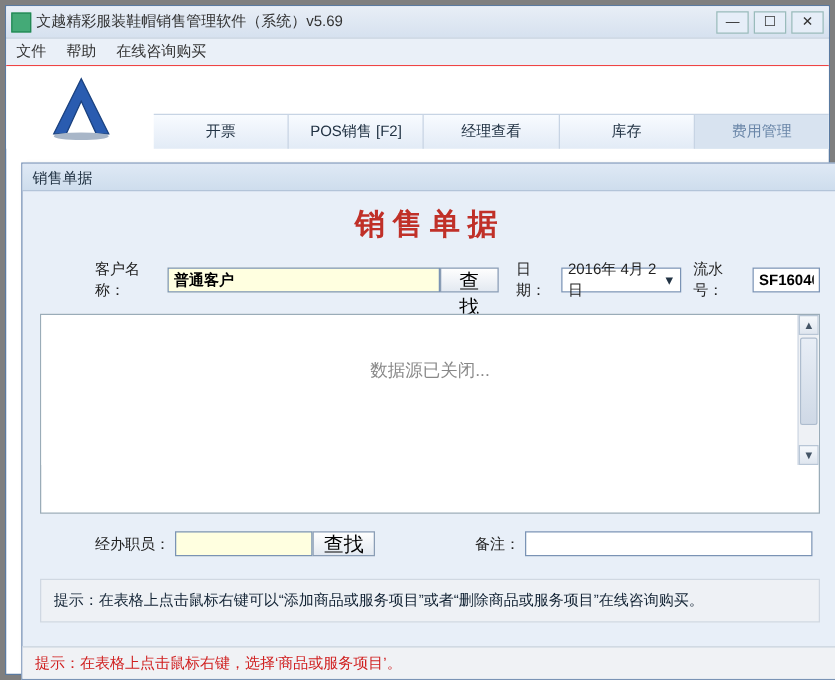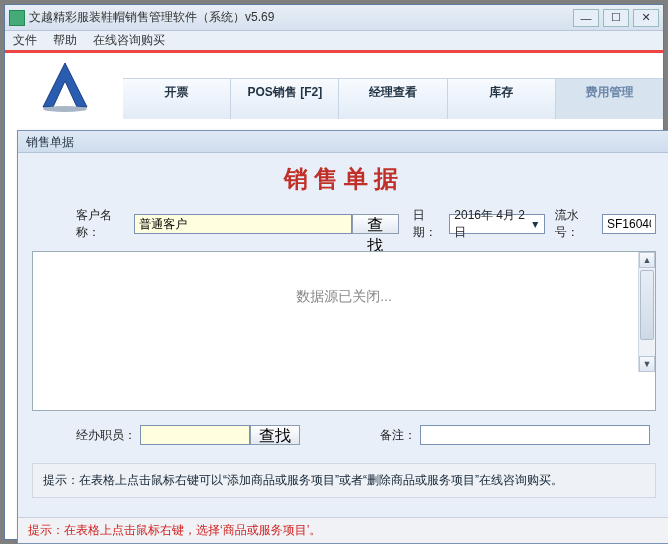--- a/index.html
+++ b/index.html
@@ -6,39 +6,39 @@
 body { background: #7f7f7f; width: 668px; height: 544px; overflow: hidden; position: relative; }
 
 .window { position: absolute; left: 4px; top: 4px; width: 660px; height: 536px; background: #fff; border: 1px solid #5a7aa0; }
 
 .titlebar { height: 26px; background: linear-gradient(#e8eef6,#d6e1ef); display: flex; align-items: center; padding: 0 4px; font-size: 12px; color: #333; border-bottom: 1px solid #b8c6d8; }
 .titlebar .ticon { width: 16px; height: 16px; margin-right: 4px; background: #4a7; border: 1px solid #285; }
 .titlebar .title { flex: 1; }
 .titlebar .wbtn { width: 26px; height: 18px; margin-left: 4px; background: #e6eef8; border: 1px solid #9bb; display: flex; align-items: center; justify-content: center; font-size: 11px; cursor: pointer; }
 .titlebar .wclose { background: #e6eef8; }
 
-.menubar { height: 22px; background: #eaf0f8; display: flex; align-items: center; padding: 0 8px; font-size: 12px; color: #333; border-bottom: 3px solid #ef4444; }
+.menubar { height: 22px; background: #eaf0f8; display: flex; align-items: center; padding: 0 8px; font-size: 12px; color: #333; border-bottom: 1px solid #ef4444; }
 .menubar span { margin-right: 16px; cursor: pointer; }
 
 .logoarea { height: 66px; background: #fff; position: relative; }
 .logo { position: absolute; left: 30px; top: 4px; width: 60px; height: 56px; }
 .logo svg { width: 100%; height: 100%; }
 
-.toolbar { position: absolute; left: 118px; right: 0; bottom: 0; height: 41px; display: flex; background: linear-gradient(#f8fbff,#e2ebf6); border-top: 1px solid #c7d4e4; font-weight: bold; }
+.toolbar { position: absolute; left: 118px; right: 0; bottom: 0; height: 28px; display: flex; background: linear-gradient(#f8fbff,#e2ebf6); border-top: 1px solid #c7d4e4; }
 .toolbar .tab { flex: 1; text-align: center; font-size: 12px; line-height: 26px; border-right: 1px solid #c7d4e4; cursor: pointer; color: #234; }
 .toolbar .tab:last-child { border-right: none; background: #d8e3f0; color: #6a86a8; }
 
 .dialog { position: absolute; left: 12px; top: 125px; width: 654px; height: 414px; background: #e8eff8; border: 1px solid #7a93b5; box-shadow: 2px 2px 4px rgba(0,0,0,.25); }
 .dialog-title { height: 22px; background: linear-gradient(#dfe9f5,#cedded); font-size: 12px; padding: 0 8px; line-height: 22px; color: #234; border-bottom: 1px solid #b3c4d9; }
 
 .heading { text-align: center; font-size: 24px; font-weight: bold; color: #c03028; padding: 10px 0 8px; letter-spacing: 6px; }
 
 .row { display: flex; align-items: center; padding: 4px 14px; font-size: 12px; color: #222; }
 .row label { margin-right: 4px; margin-left: 44px; }
-.inp { height: 20px; border: 1px solid #7a93b5; background: #fff; font-size: 12px; padding: 0 4px; }
+.inp { height: 20px; border: 1px solid #7a93b5; background: #fff; font-size: 12px; padding: 0 4px; font-weight: bold; }
 .btn { height: 20px; border: 1px solid #8a9db5; background: linear-gradient(#fefefe,#e3e9f1); font-size: 16px; padding: 0 8px; cursor: pointer; }
 .datebox { display: inline-flex; align-items: center; height: 20px; border: 1px solid #7a93b5; background: #fff; font-size: 12px; padding: 0 2px 0 4px; }
 .datebox .dd { width: 14px; text-align: center; cursor: pointer; color: #234; }
 
 .table-wrap { margin: 6px 14px 0; border: 1px solid #9aacb8; height: 160px; background: #fff; position: relative; overflow: hidden; }
 .table { width: 100%; border-collapse: collapse; font-size: 12px; }
 .table th { background: linear-gradient(#f1f5fa,#dbe5f0); border: 1px solid #bac8d6; padding: 4px 0; font-weight: normal; color: #123; height: 36px; }
 .table th:first-child { width: 22px; }
 .table-body-area { position: relative; height: 120px; background: #fff; }
 .closed-msg { position: absolute; left: 0; right: 0; top: 36px; text-align: center; color: #888; font-size: 14px; }

